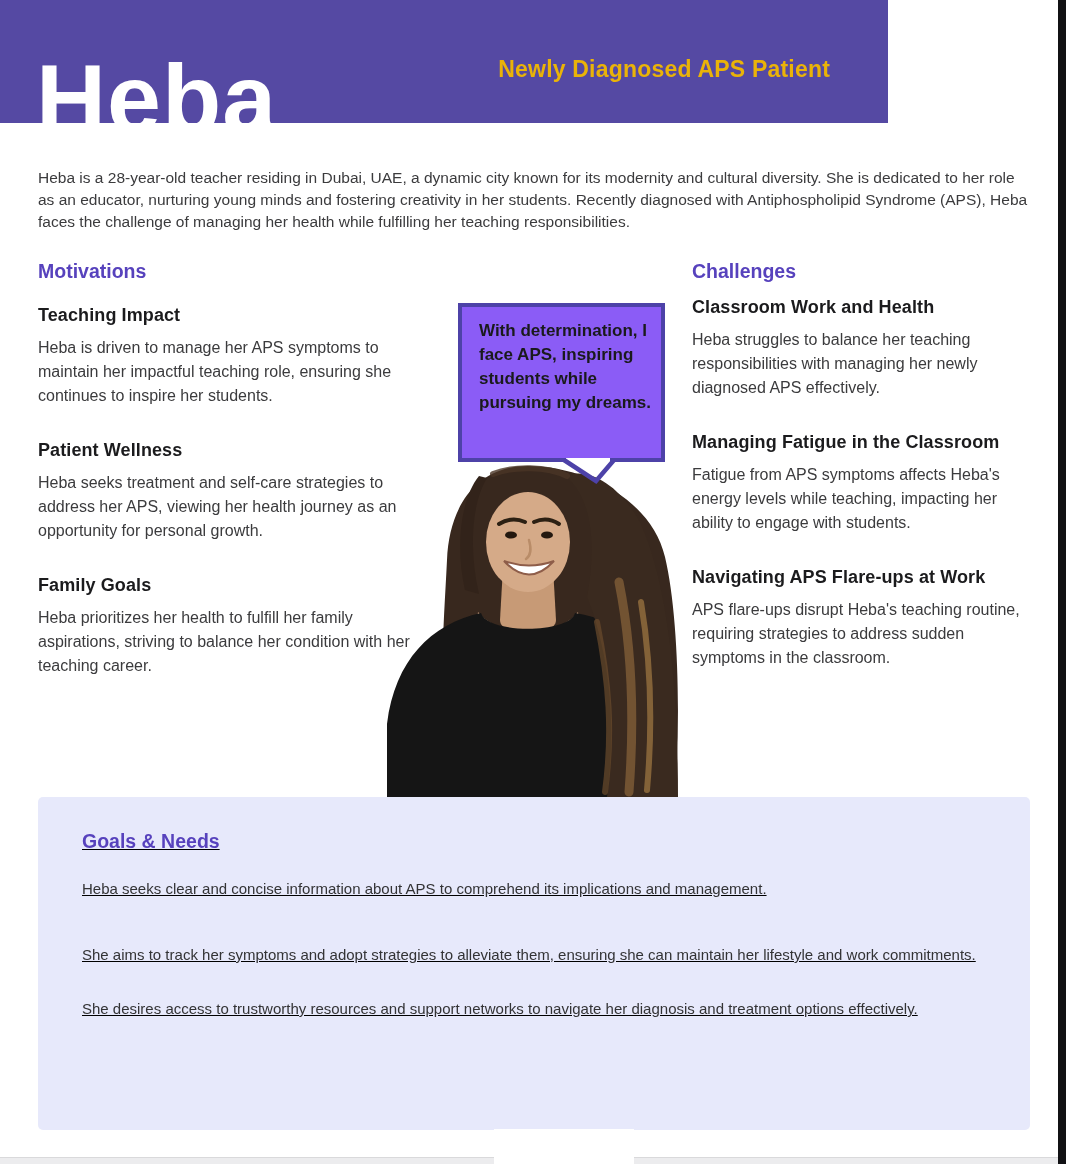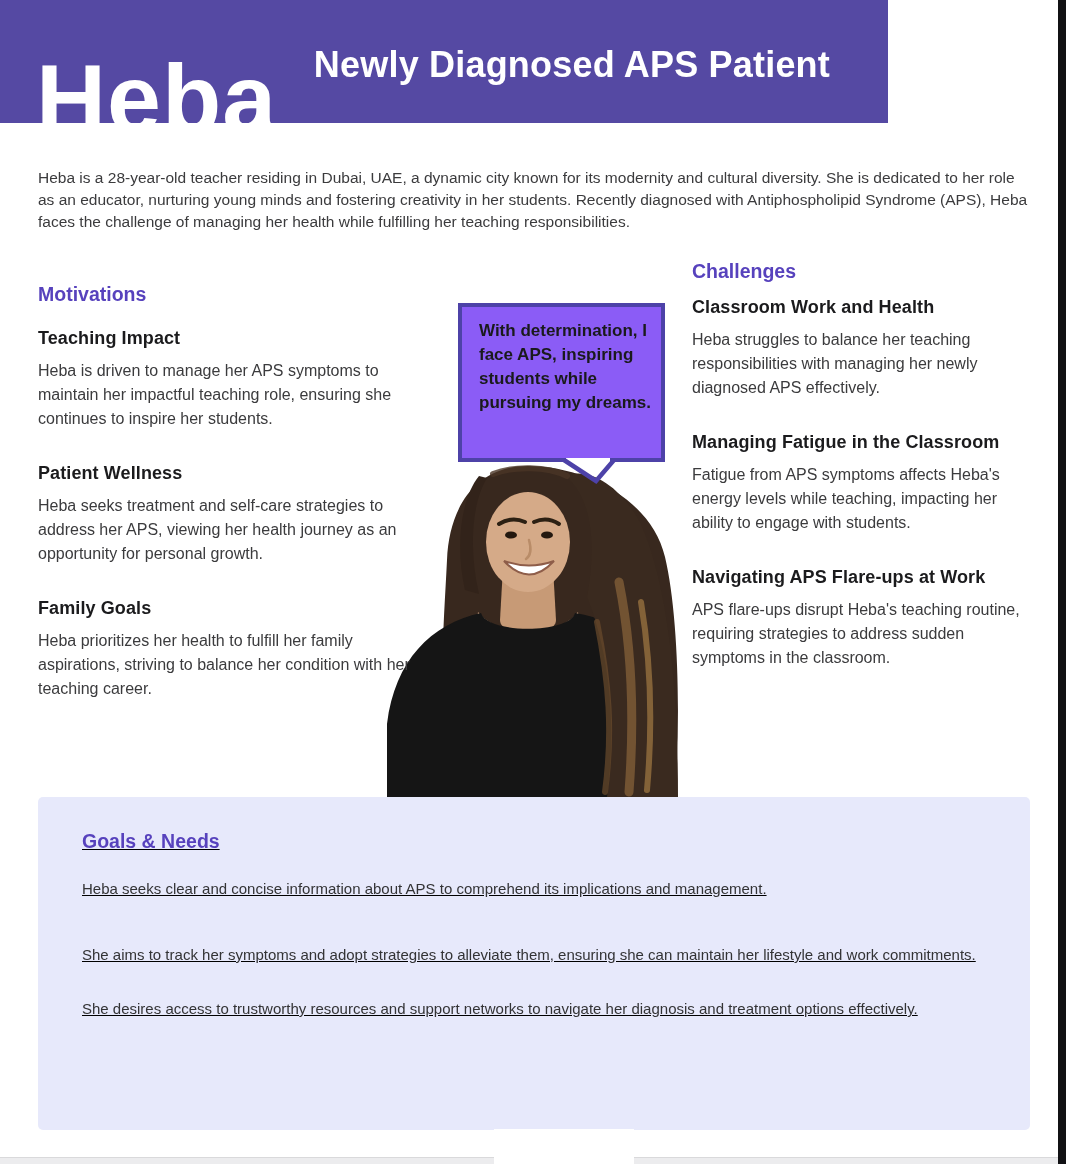--- a/index.html
+++ b/index.html
@@ -13,31 +13,31 @@
   .header{
     position:absolute;left:0;top:0;width:888px;height:123px;
     background:#5549a3;overflow:hidden;z-index:2;
   }
   .persona-name{
     position:absolute;left:36px;top:50px;
     font-size:97px;font-weight:bold;color:#ffffff;line-height:1;
     letter-spacing:1px;
   }
   .persona-type{
-    position:absolute;right:58px;top:44px;
-    font-size:36px;font-weight:bold;color:#ffffff;letter-spacing:.2px;
+    position:absolute;right:58px;top:56px;
+    font-size:23px;font-weight:bold;color:#eab308;letter-spacing:.2px;
   }
   
   .intro{
     position:absolute;left:38px;top:151px;width:996px;
     font-size:15.5px;line-height:22px;color:#3b3b3d;z-index:2;
   }
   
   .col{position:absolute;z-index:2;}
-  .col-left{left:38px;top:260px;width:372px;margin-top:23px;}
+  .col-left{left:38px;top:260px;width:372px;}
   .col-right{left:692px;top:260px;width:345px;}
   .section-title{
     font-size:19.5px;font-weight:bold;color:#5742bd;margin:0 0 22px 0;
   }
   .col-right .section-title{margin-bottom:14px;}
   .item-heading{
     font-size:18px;font-weight:bold;color:#1b1b1d;margin:0 0 10px 0;letter-spacing:.1px;
   }
   .item-body{
     font-size:16px;line-height:24px;color:#3b3b3d;margin:0;

